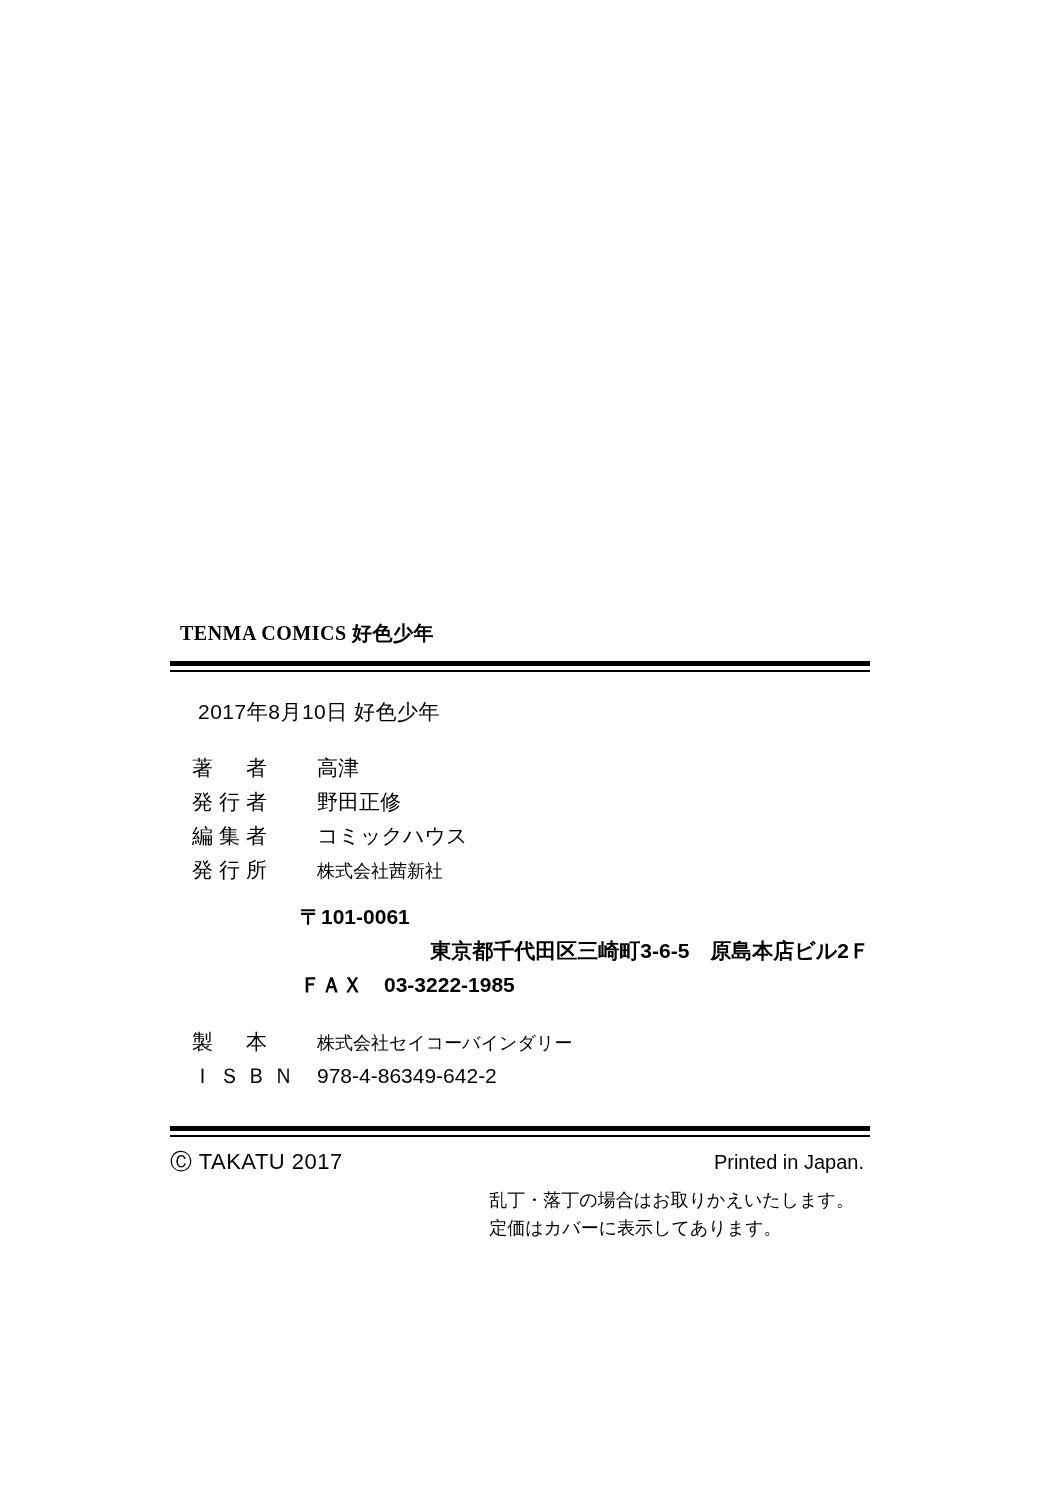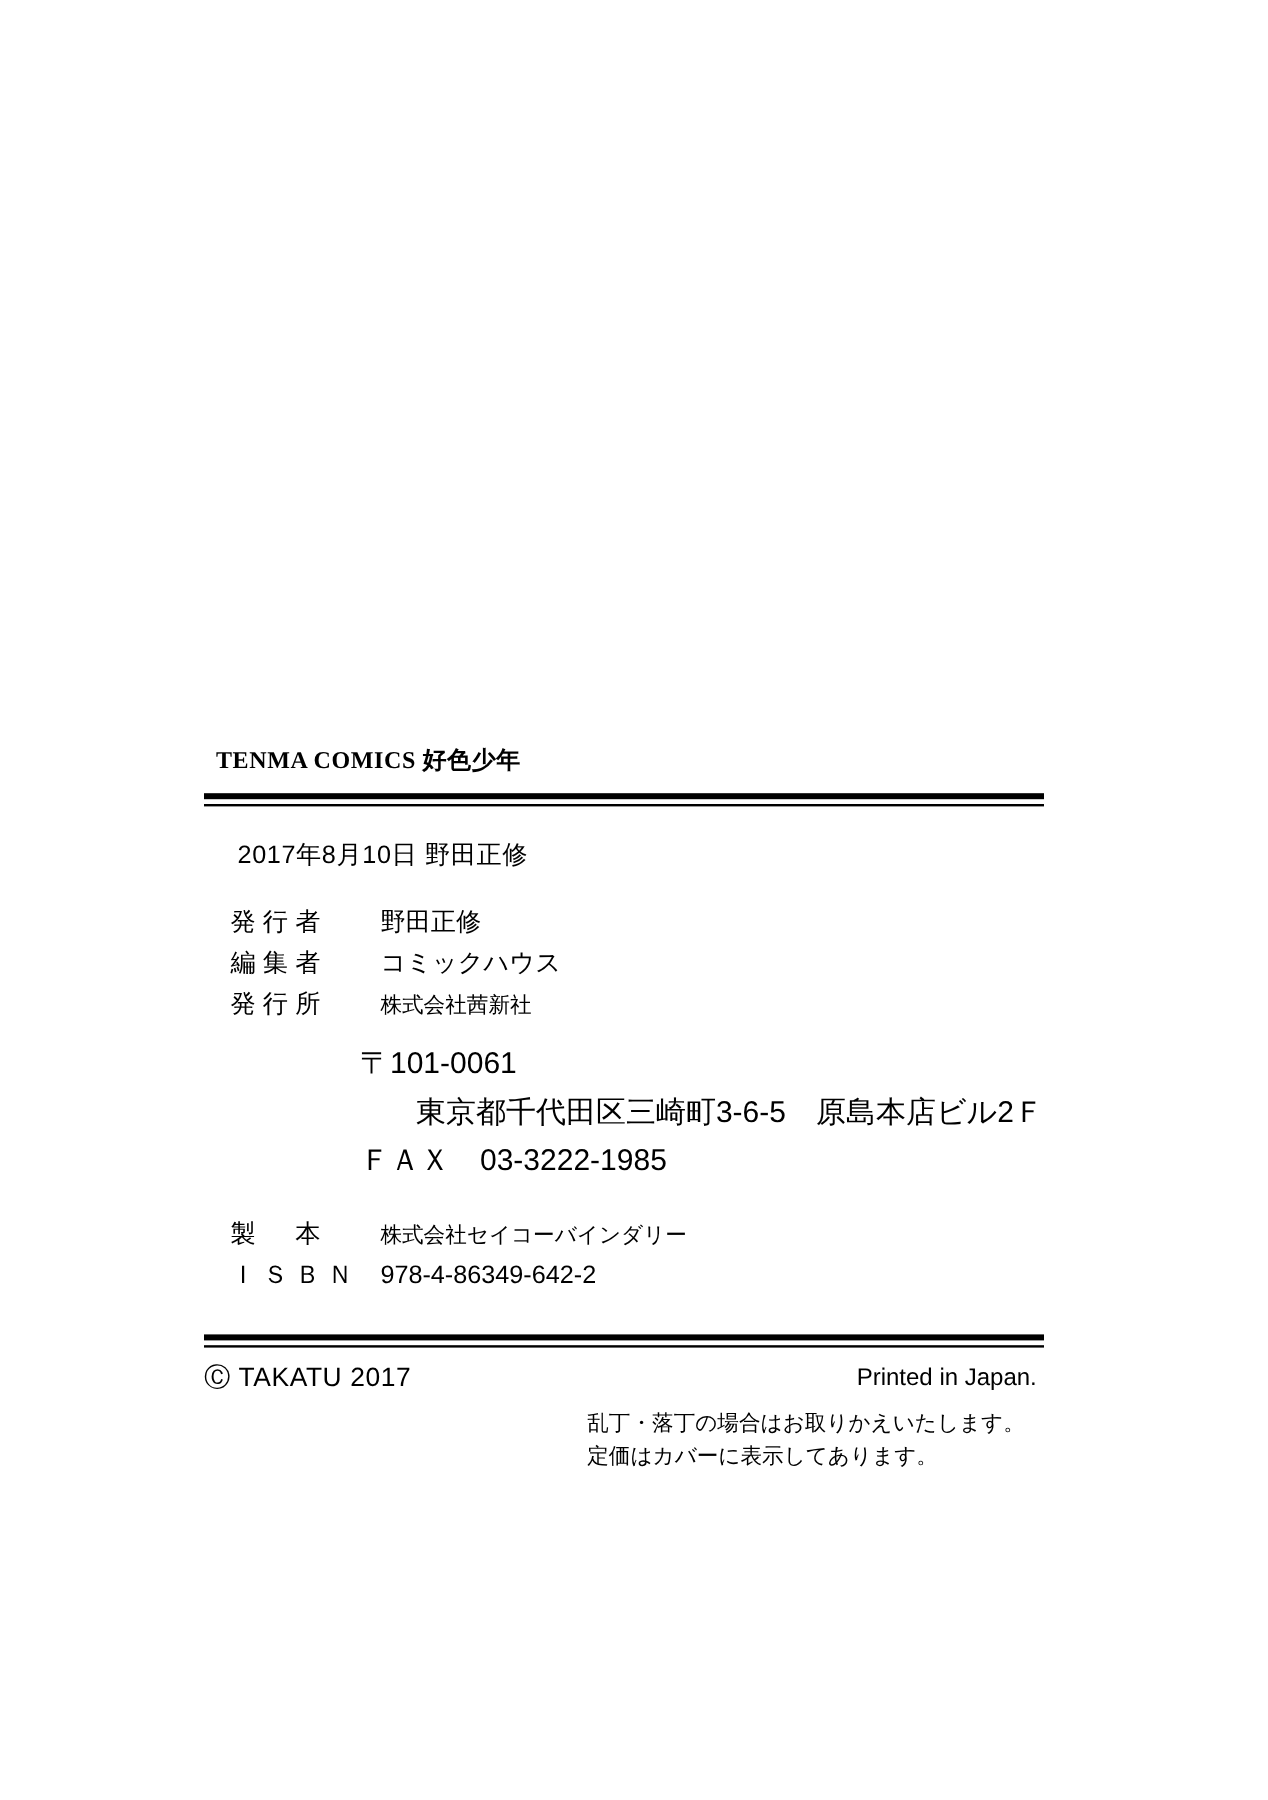--- a/index.html
+++ b/index.html
@@ -74,22 +74,23 @@
   }
   td.value {
     font-size: 21px;
   }
   td.value.small {
     font-size: 18px;
   }
 
   .address-block {
     margin: 10px 0 0 130px;
-    font-size: 25px;
+    font-size: 21px;
     line-height: 1.62;
+    font-weight: bold;
   }
   .address-block .line2 {
     margin-left: -18px;
     text-align: right;
   }
 
   .printing {
     margin: 26px 0 0 22px;
   }
 
@@ -122,24 +123,28 @@
 </head>
 <body>
 
 <div class="colophon">
 
   <div class="series-line">TENMA COMICS 好色少年</div>
 
 
   <hr class="rule-double">
 
-  <div class="pubdate">2017年8月10日 野田正修</div>
+  <div class="pubdate">2017年8月10日 好色少年</div>
 
   <table class="credits">
     <tbody>
+        <tr>
+      <td class="label">著　者</td>
+      <td class="value">高津</td>
+    </tr>
     <tr>
       <td class="label">発行者</td>
       <td class="value">野田正修</td>
     </tr>
     <tr>
       <td class="label">編集者</td>
       <td class="value">コミックハウス</td>
     </tr>
     <tr>
       <td class="label">発行所</td>

